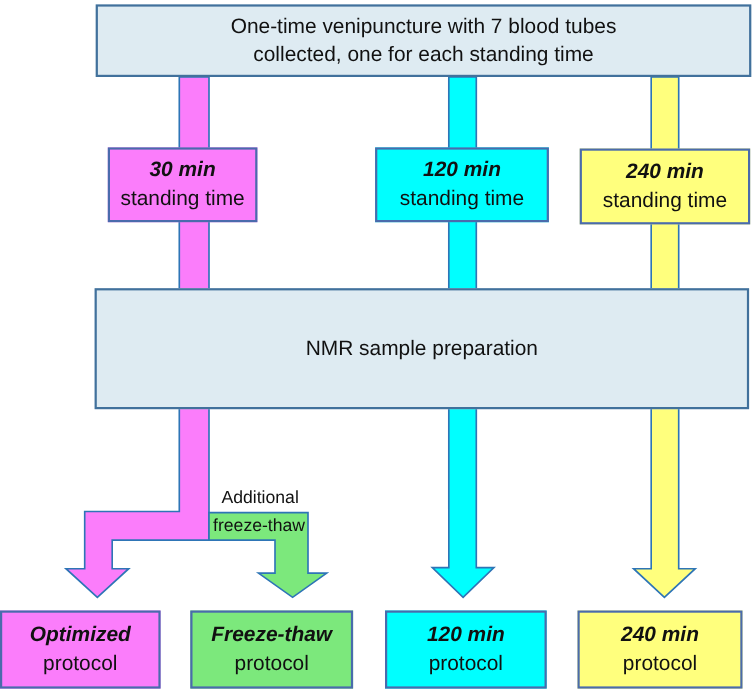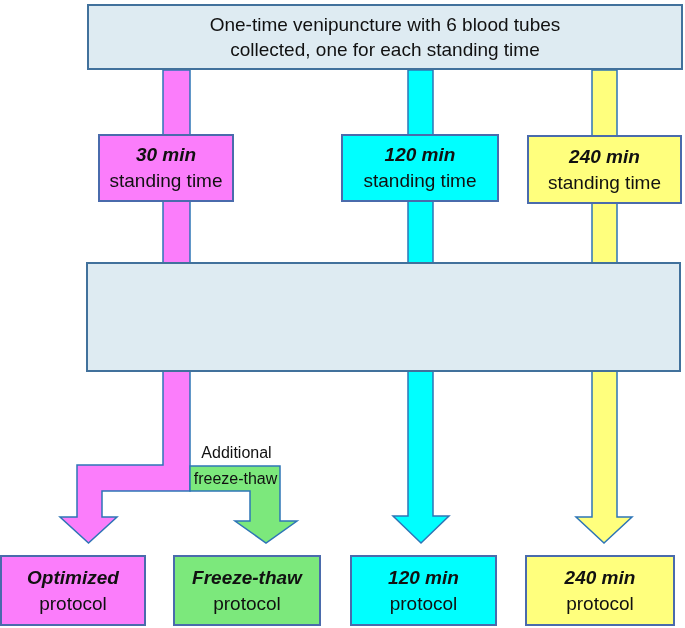--- a/index.html
+++ b/index.html
@@ -37,38 +37,39 @@
 <div class="canvas">
 
   <svg class="arrows-layer" width="685" height="628" viewBox="0 0 685 628">
     <polygon class="arrow" points="163,70 190,70 190,491 102,491 102,517 117,517 88.5,543 60,517 77,517 77,465 163,465" fill="#fb7dfb"></polygon>
     <polygon class="arrow" points="190,466 280,466 280,521 297,521 266,543 235,521 250,521 250,491 190,491" fill="#7ce87c"></polygon>
     <polygon class="arrow" points="408,70 433,70 433,516 449,516 421,543 393,516 408,516" fill="#00ffff"></polygon>
     <polygon class="arrow" points="592,70 617,70 617,517 632,517 604,543 576,517 592,517" fill="#ffff7d"></polygon>
   </svg>
 
   <div class="box panel" id="top-box" style="background-color: rgb(222, 235, 242);">
-    <div>One-time venipuncture with 6 blood tubes</div>
+    <div>One-time venipuncture with 7 blood tubes</div>
     <div>collected, one for each standing time</div>
   </div>
 
   <div class="box standing" id="standing-30" style="background-color: rgb(251, 125, 251);">
     <div class="em-line">30 min</div>
     <div>standing time</div>
   </div>
   <div class="box standing" id="standing-120" style="background-color: rgb(0, 255, 255);">
     <div class="em-line">120 min</div>
     <div>standing time</div>
   </div>
   <div class="box standing" id="standing-240" style="background-color: rgb(255, 255, 125);">
     <div class="em-line">240 min</div>
     <div>standing time</div>
   </div>
 
   <div class="box panel" id="process-box" style="background-color: rgb(222, 235, 242);">
+    <div>NMR sample preparation</div>
   </div>
 
   <div class="branch-label" id="label-additional">Additional</div>
   <div class="branch-label" id="label-freezethaw">freeze-thaw</div>
 
   <div class="box protocol" id="protocol-optimized" style="background-color: rgb(251, 125, 251);">
     <div class="em-line">Optimized</div>
     <div>protocol</div>
   </div>
   <div class="box protocol" id="protocol-freezethaw" style="background-color: rgb(124, 232, 124);">

